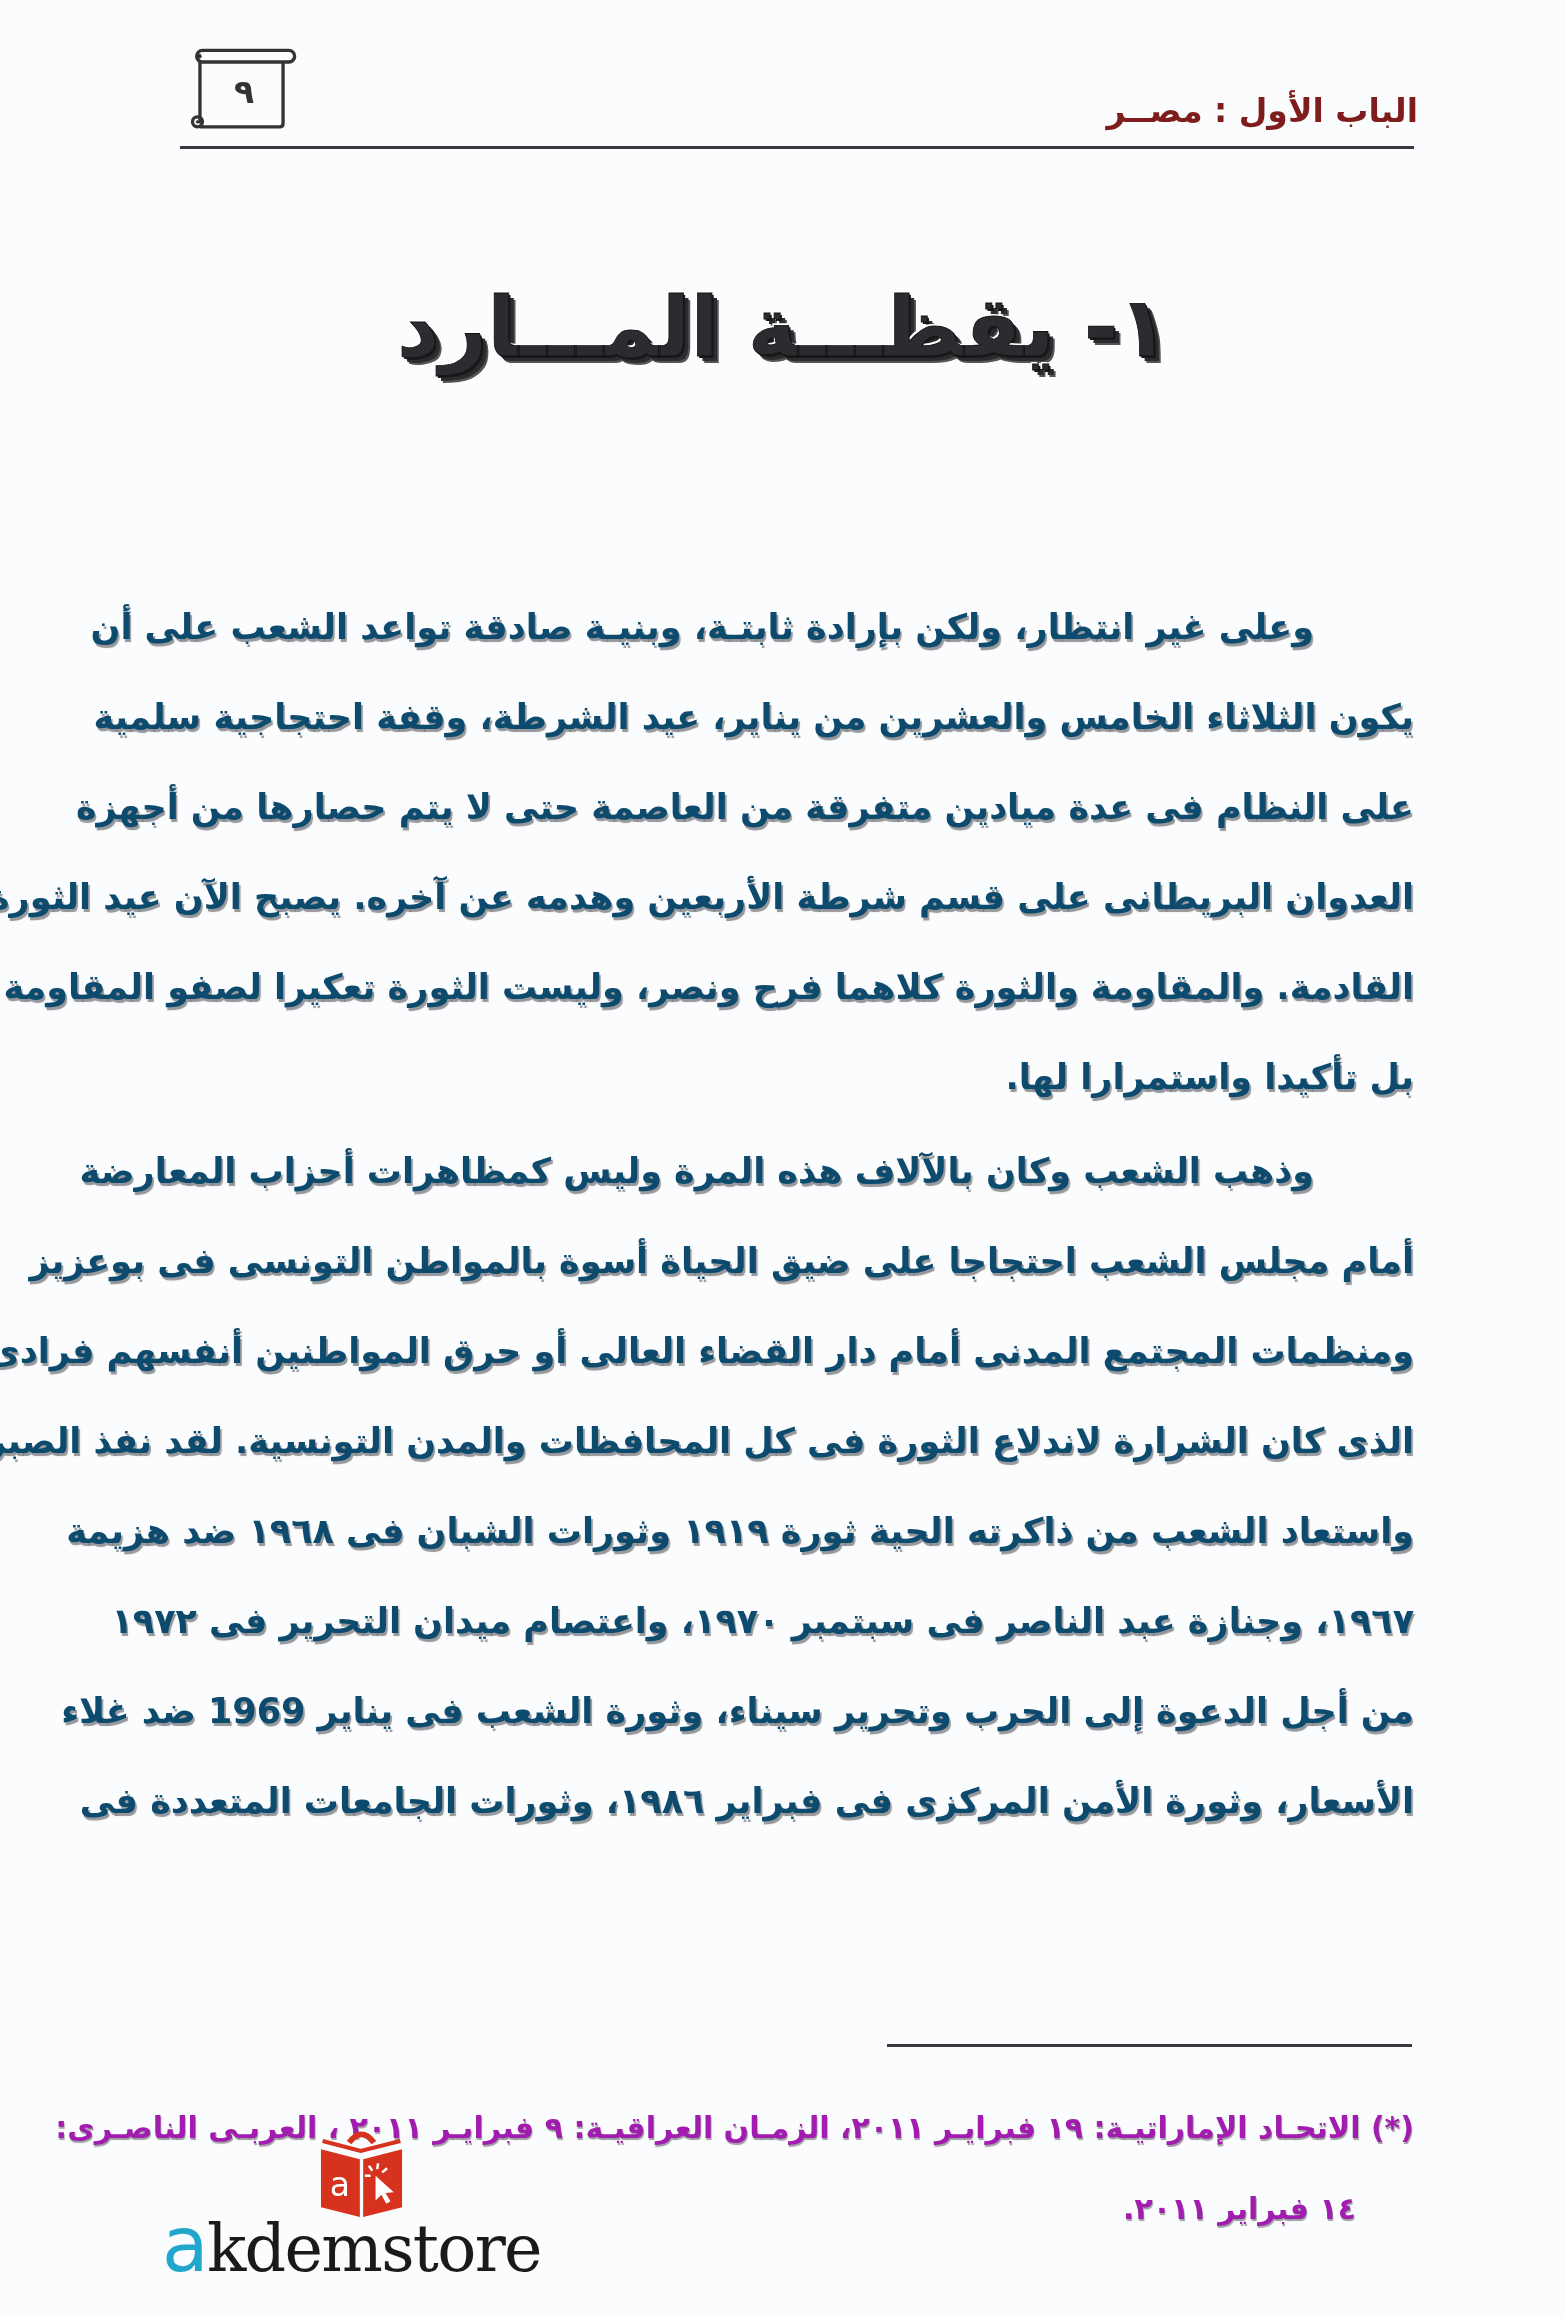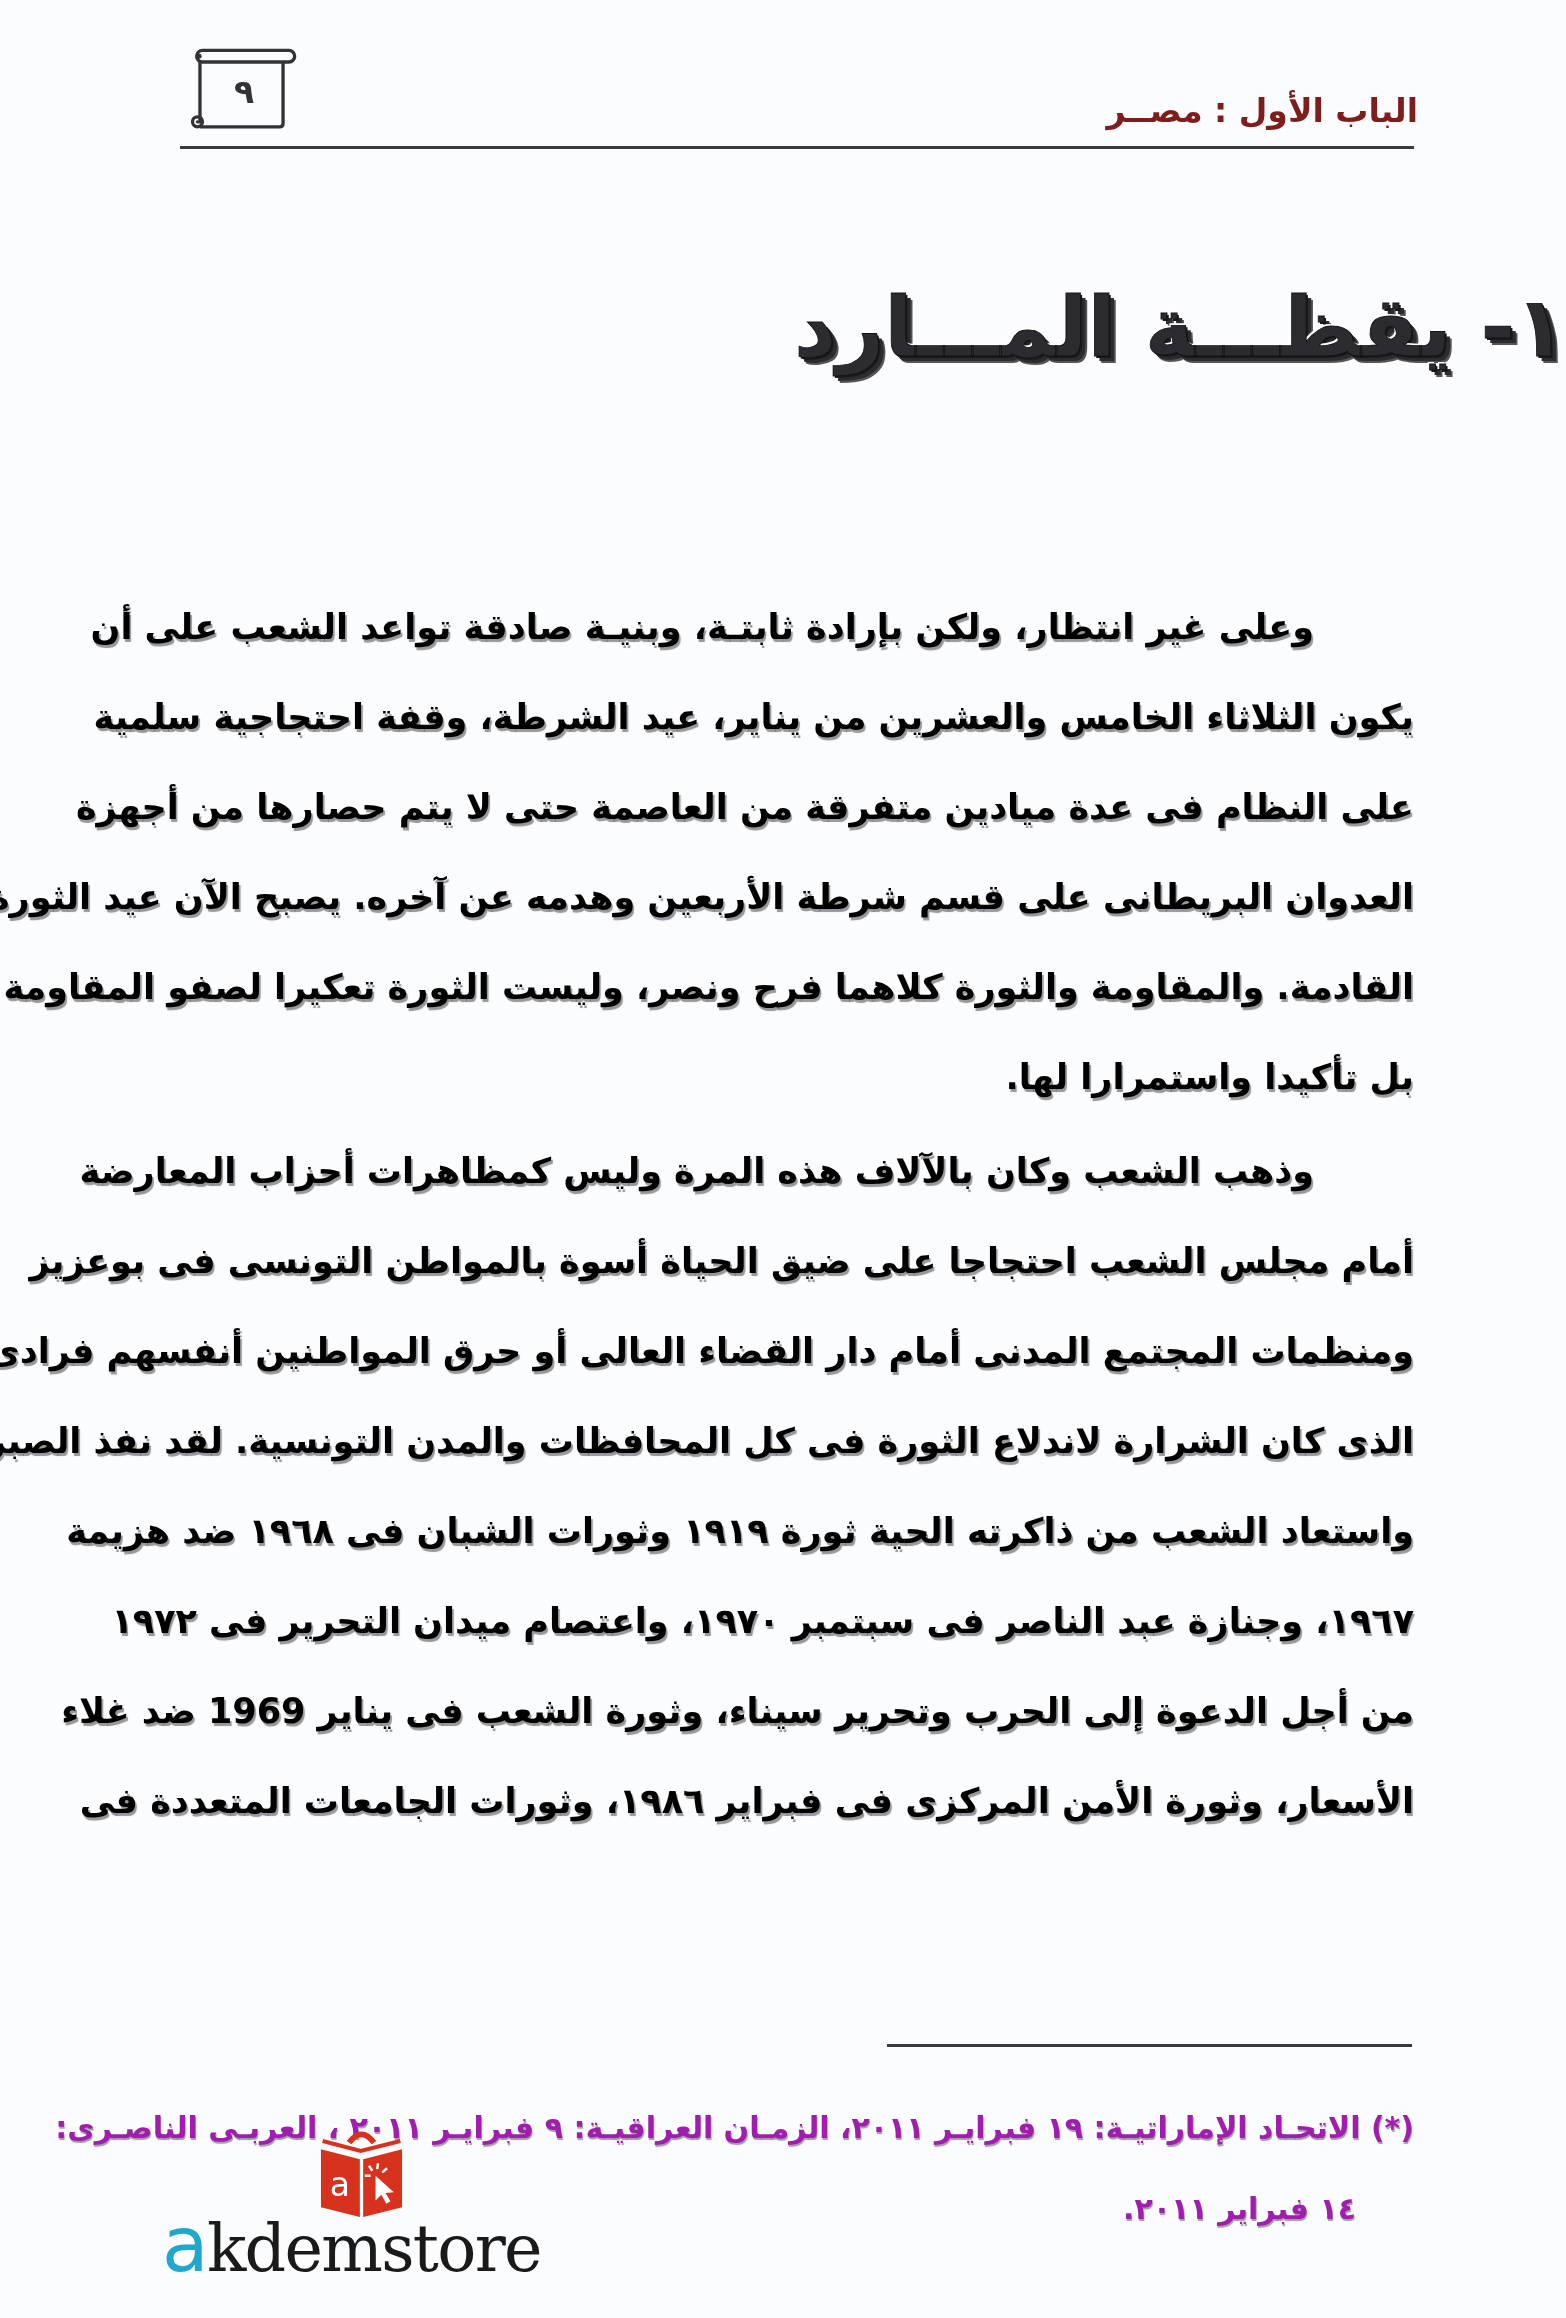--- a/index.html
+++ b/index.html
@@ -62,20 +62,21 @@
       top: 146px;
       height: 3.3px;
       background: #3a3a3e;
     }
 
     
     .chapter-title {
       position: absolute;
       left: 0; right: 0;
       top: 279px;
+      text-align: center;
       direction: rtl;
       font-size: 83px;
       font-weight: bold;
       color: #2c2c30;
       letter-spacing: 1.7px;
       text-shadow:
         -1.7px -1.7px 0 #ffffff,
          1.7px  1.7px 0 #1a1a1a,
          5px  5px 0 #2c2c30,
          6.7px  6.7px 0 #555;
@@ -89,21 +90,21 @@
       width: 1234px;
       top: 582px;
       direction: rtl;
       text-align: justify;
       text-align-last: right;
     }
     .para {
       margin: 0;
       font-size: 35px;
       font-weight: bold;
-      color: #000000;
+      color: #0c4a6e;
       line-height: 90px;
       text-shadow: 1.7px 2.5px 0.8px rgba(70,70,75,0.55);
     }
     .para .line {
       display: block;
       text-align: justify;
       text-align-last: justify;
       white-space: nowrap;
     }
     .para .line.last {

